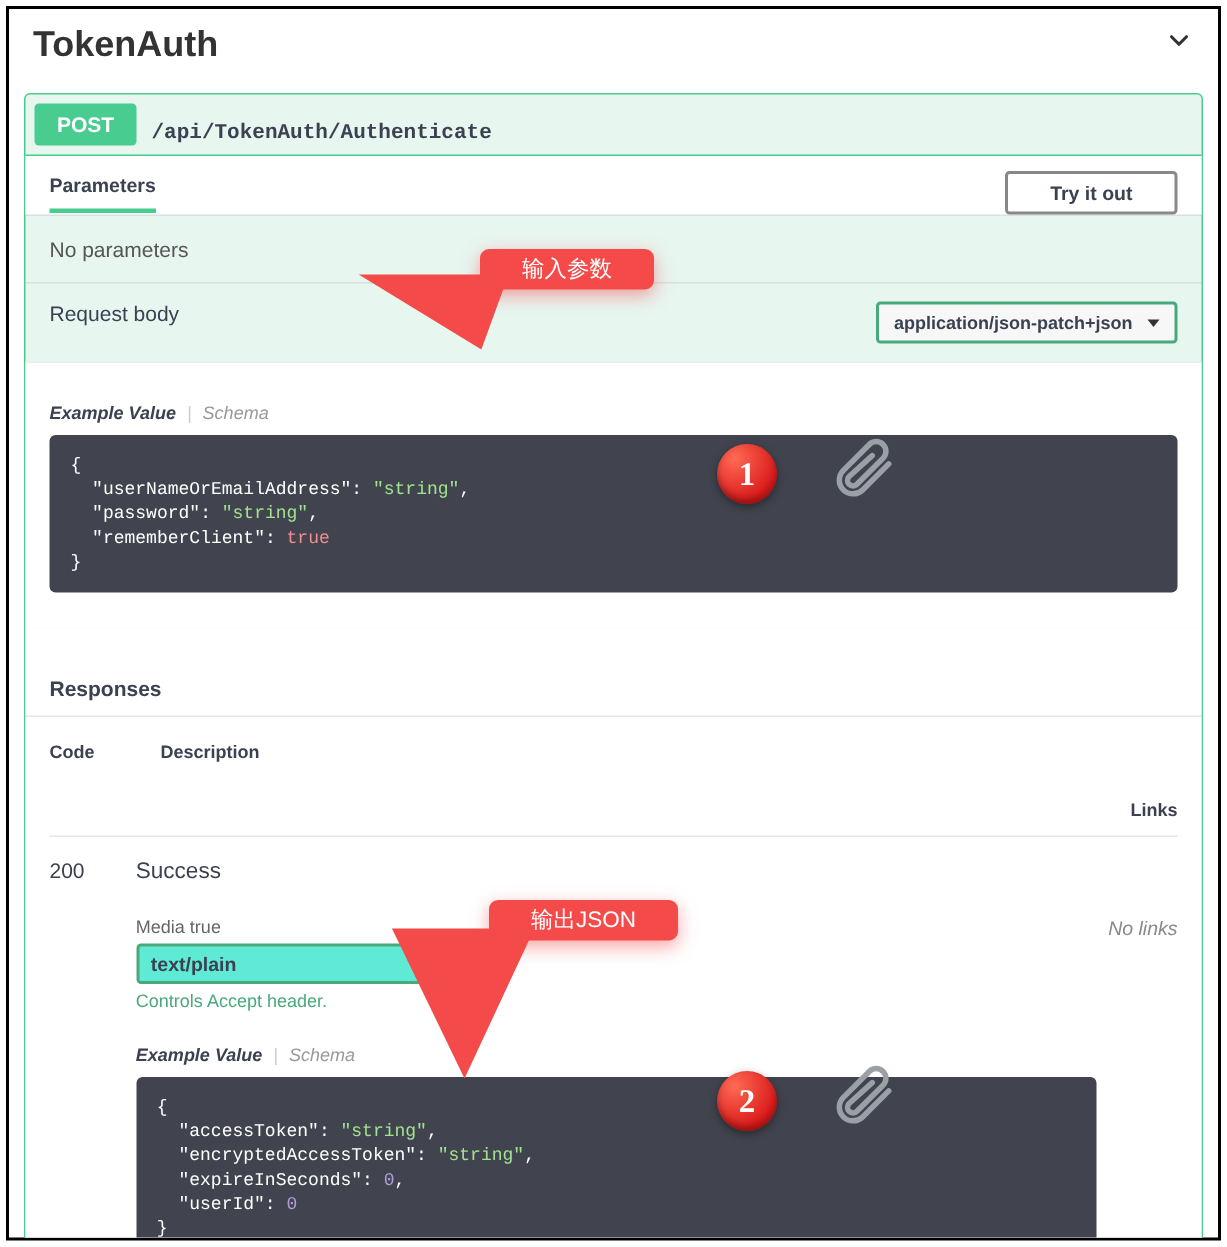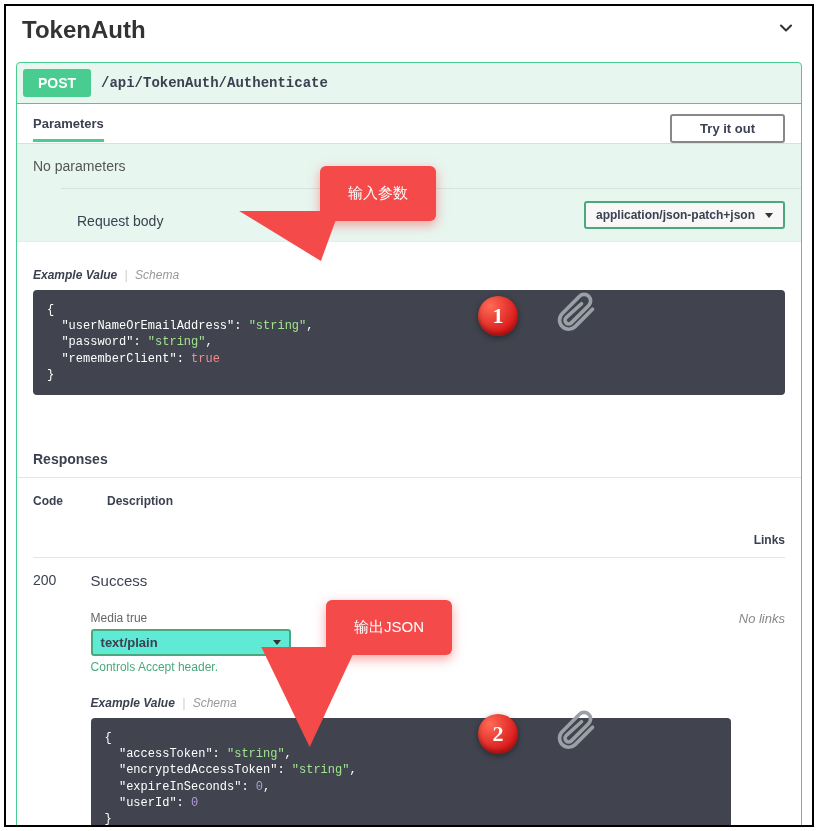--- a/index.html
+++ b/index.html
@@ -35,21 +35,21 @@
     color: #333;
   }
   .opblock {
     margin: 0 10px 10px 10px;
     border: 1px solid #49cc90;
     border-radius: 4px;
     background: #e8f6f0;
   }
   .opblock-summary {
     display: flex;
-    align-items: center;
+    align-items: flex-end;
     padding: 6px;
     border-bottom: 1px solid #49cc90;
   }
   .method {
     background: #49cc90;
     color: #fff;
     font-weight: 700;
     font-size: 14px;
     padding: 6px 0;
     width: 68px;
@@ -89,24 +89,23 @@
   }
   .noparams {
     padding: 14px 16px;
     border-top: 1px solid rgba(0,0,0,0.08);
     font-size: 14px;
     color: #555;
   }
   .reqbody-row {
     padding: 12px 16px;
     display: flex;
-    align-items: flex-end;
+    align-items: flex-start;
     justify-content: space-between;
     border-top: 1px solid rgba(0,0,0,0.08);
-    margin-left: 44px;
   }
   .reqbody-label {
     font-size: 14px;
     color: #3b4151;
   }
   .content-select {
     border: 2px solid #49a97d;
     background: #f7f7f7;
     border-radius: 3px;
     padding: 5px 28px 5px 10px;
@@ -217,21 +216,21 @@
     font-size: 12px;
     color: #49a97d;
     margin-top: 4px;
   }
   
   .callout {
     position: absolute;
     background: #f44a4a;
     color: #fff;
     font-size: 15px;
-    padding: 18px 28px;
+    padding: 4px 28px;
     border-radius: 6px;
     box-shadow: 0 4px 12px rgba(244,74,74,0.5);
     pointer-events: none;
   }
   .callout::after {
     content: "";
     position: absolute;
     width: 0; height: 0;
   }
   .callout.c1 { left: 314px; top: 160px; }

